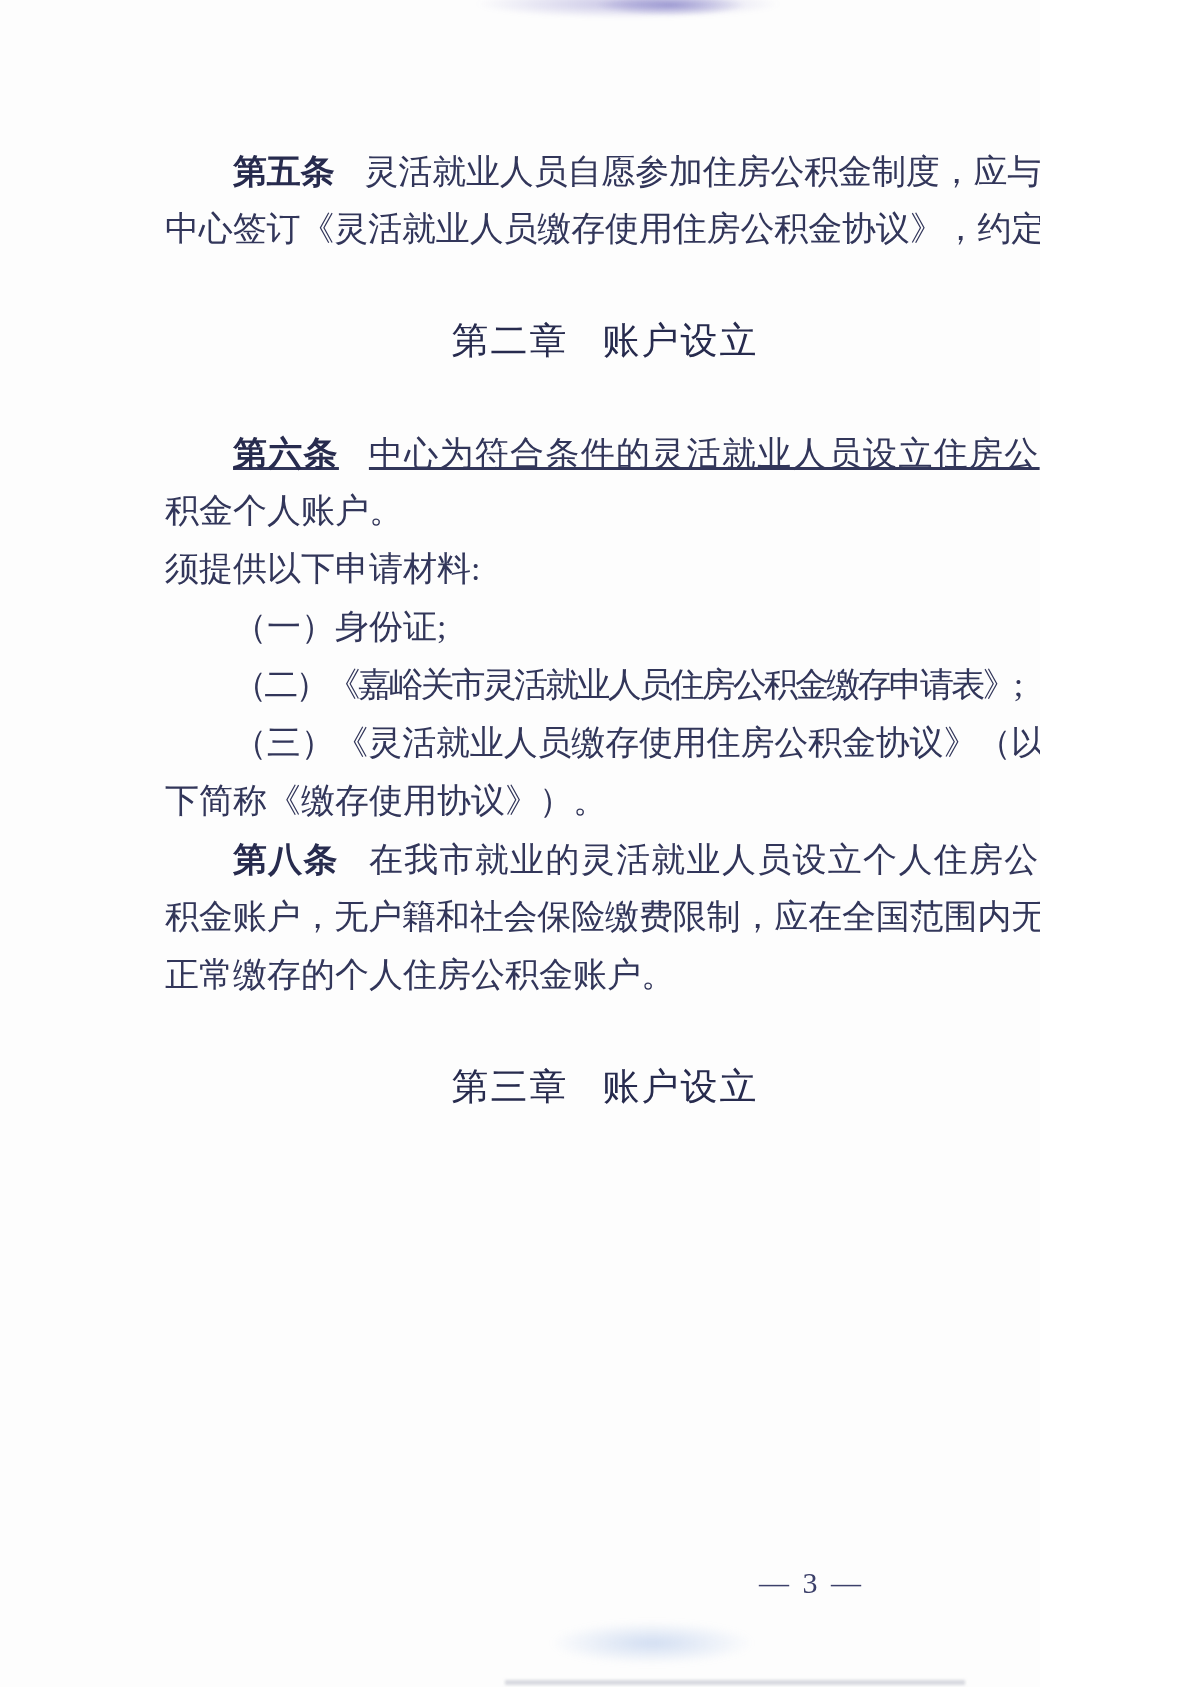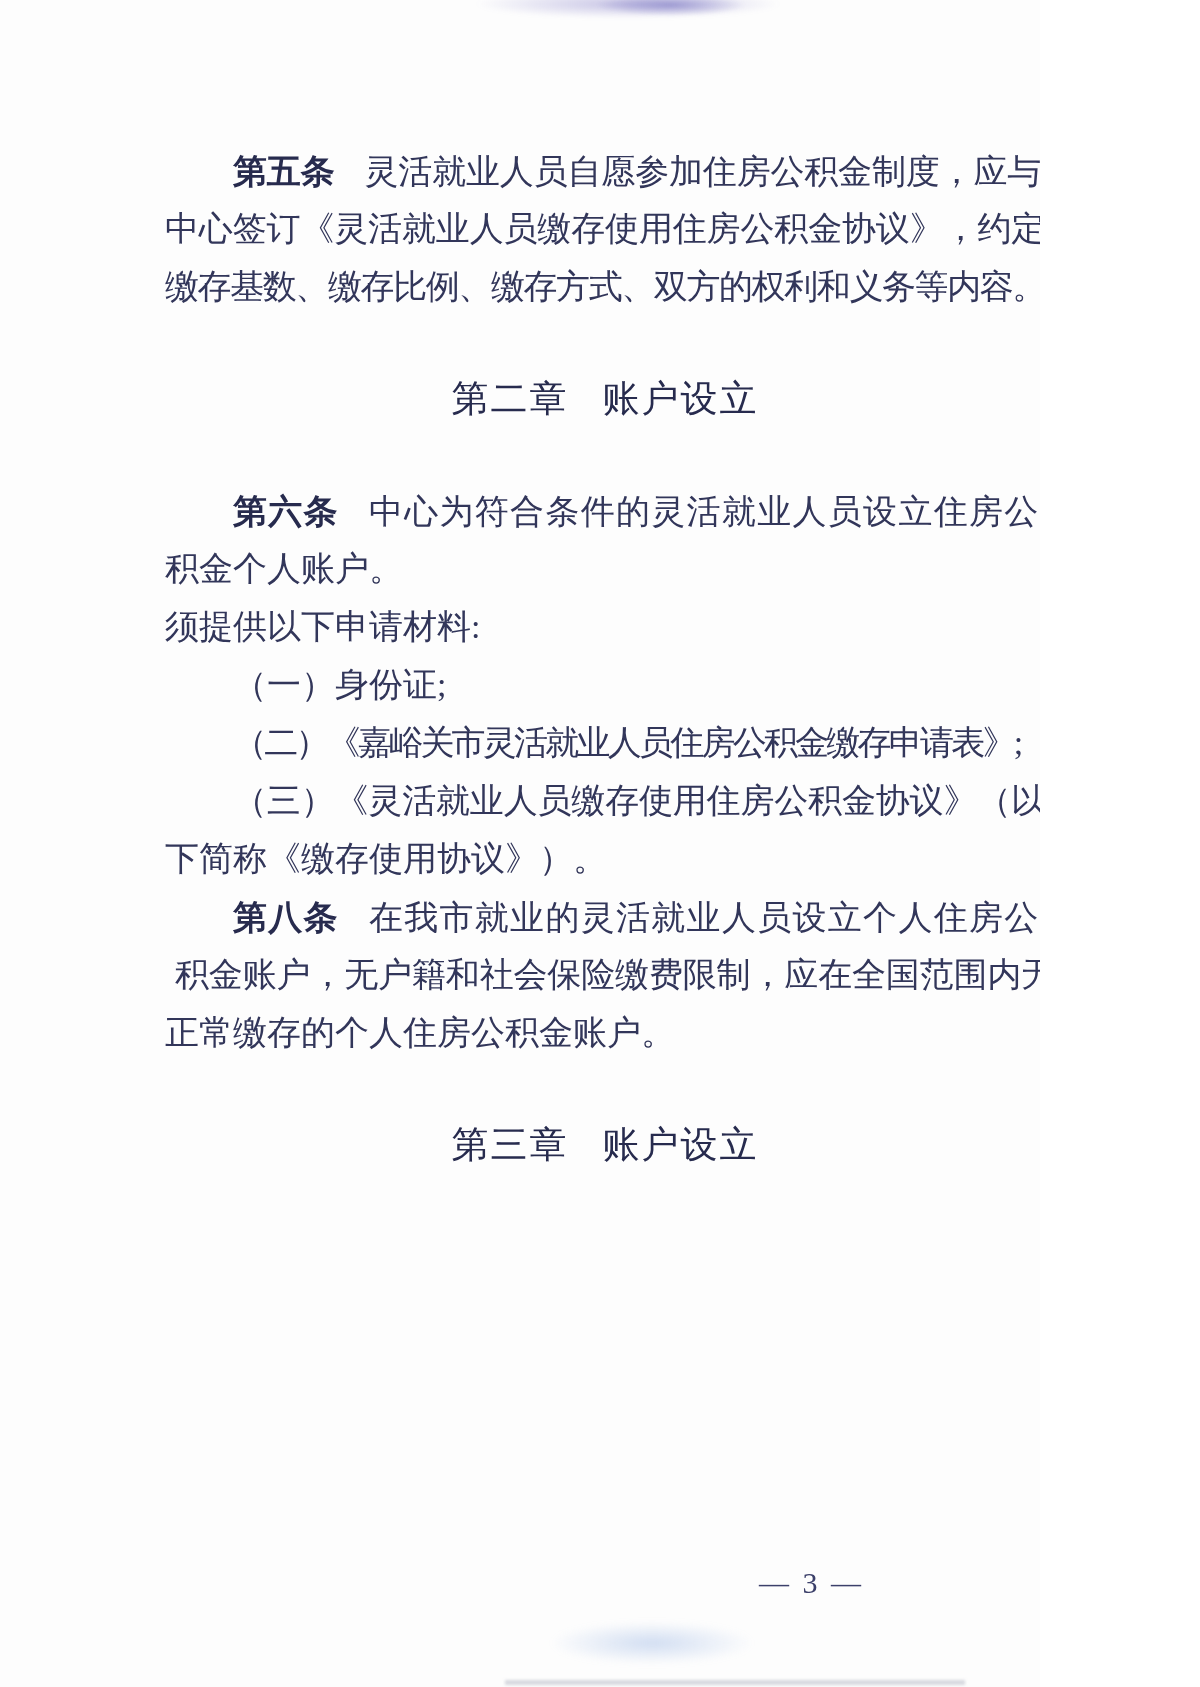--- a/index.html
+++ b/index.html
@@ -67,43 +67,42 @@
 <body>
 
 <div class="page">
   <div class="smudge-top"></div>
   <div class="smudge-top2"></div>
 
   <main class="text-column" id="doc-content">
       <div class="para">
         <div class="line indent" style="letter-spacing: -0.17px;"><span class="term">第五条</span><span class="term-gap"></span><span>灵活就业人员自愿参加住房公积金制度，应与</span></div>
         <div class="line" style="letter-spacing: -0.15px;"><span>中心签订《灵活就业人员缴存使用住房公积金协议》，约定</span></div>
-        <div class="line" style="letter-spacing: -1.41px;"><span>缴存基数、缴存比例、缴存方式、双方的权利和义务等内容。</span></div>
       </div>
       <div class="heading"><span>第二章</span><span class="ch-gap"></span><span>账户设立</span></div>
       <div class="para">
-        <div class="line indent" style="letter-spacing: 1.3px;"><span class="term">第六条</span><span class="term-gap"></span><span>中心为符合条件的灵活就业人员设立住房公</span></div>
+        <div class="line indent" style="letter-spacing: 1.3px; text-decoration: underline;"><span class="term">第六条</span><span class="term-gap"></span><span>中心为符合条件的灵活就业人员设立住房公</span></div>
         <div class="line"><span>积金个人账户。</span></div>
       </div>
       <div class="para">
         <div class="line"><span>须提供以下申请材料:</span></div>
       </div>
       <div class="para">
         <div class="line indent"><span>（一）身份证;</span></div>
       </div>
       <div class="para">
         <div class="line indent" style="letter-spacing: -2.77px;"><span>（二）《嘉峪关市灵活就业人员住房公积金缴存申请表》;</span></div>
       </div>
       <div class="para">
         <div class="line indent" style="letter-spacing: -0.17px;"><span>（三）《灵活就业人员缴存使用住房公积金协议》（以</span></div>
         <div class="line"><span>下简称《缴存使用协议》）。</span></div>
       </div>
       <div class="para">
         <div class="line indent" style="letter-spacing: 1.3px;"><span class="term">第八条</span><span class="term-gap"></span><span>在我市就业的灵活就业人员设立个人住房公</span></div>
-        <div class="line" style="letter-spacing: -0.15px; margin-left: 10px;"><span>积金账户，无户籍和社会保险缴费限制，应在全国范围内无</span></div>
+        <div class="line" style="letter-spacing: -0.15px;"><span>积金账户，无户籍和社会保险缴费限制，应在全国范围内无</span></div>
         <div class="line"><span>正常缴存的个人住房公积金账户。</span></div>
       </div>
       <div class="heading"><span>第三章</span><span class="ch-gap"></span><span>账户设立</span></div>
     </main>
 
   <div class="footer-page-number">— 3 —</div>
 
   <div class="smudge-bottom"></div>
   <div class="edge-line"></div>
 </div>

